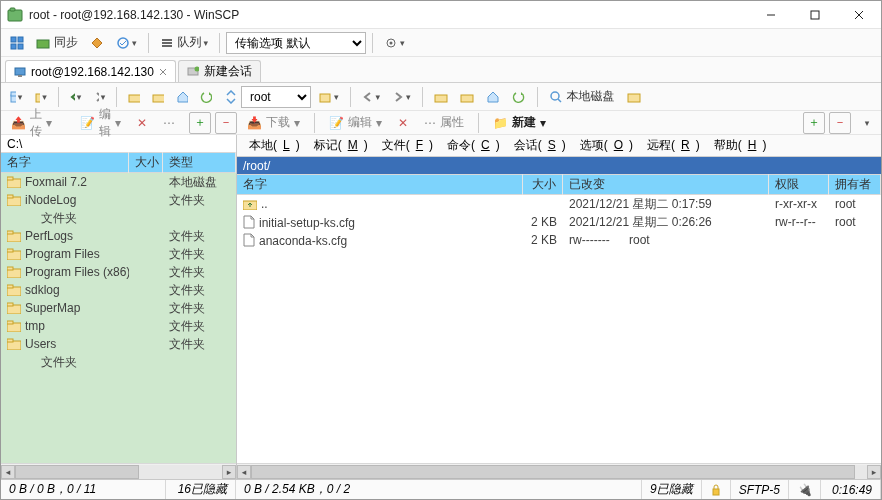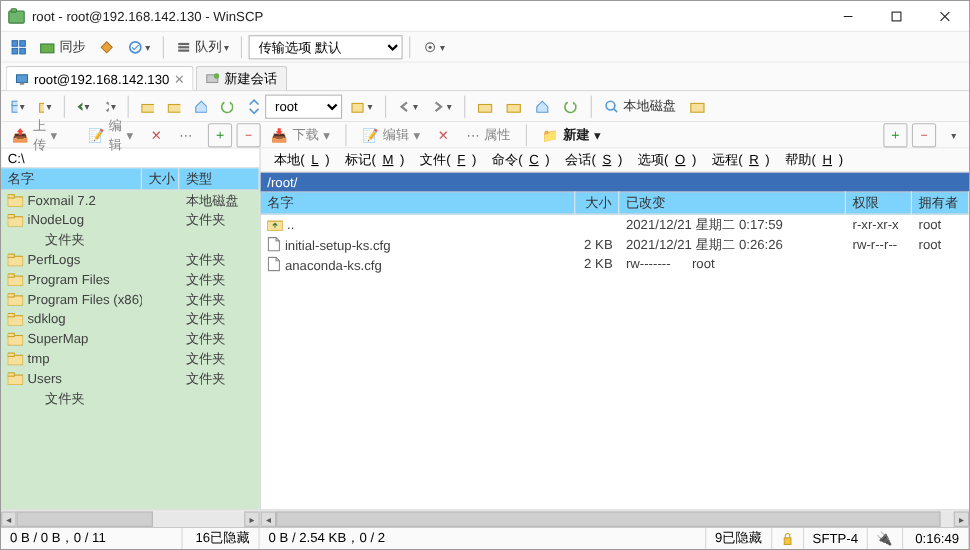--- a/index.html
+++ b/index.html
@@ -43,21 +43,21 @@
 .pane.left .filelist { background:#cfe8ce; }
 .row { display:flex; align-items:center; height:18px; font-size:12px; color:#404040; }
 .row .cell { padding:1px 6px; overflow:hidden; white-space:nowrap; }
 .folder-ico { width:14px; height:12px; display:inline-block; vertical-align:-2px; margin-right:4px; }
 .file-ico { width:12px; height:14px; display:inline-block; vertical-align:-2px; margin-right:4px; }
 .hscroll { height:16px; background:#f0f0f0; border-top:1px solid #d8d8d8; display:flex; align-items:center; }
 .hscroll .track { flex:1; height:14px; background:#e8e8e8; margin:0 14px; position:relative; }
 .hscroll .thumb { position:absolute; left:0; top:0; height:100%; width:60%; background:#cfcfcf; border:1px solid #b8b8b8; }
 .hscroll .arr { width:14px; height:14px; background:#ddd; border:1px solid #bbb; display:flex; align-items:center; justify-content:center; font-size:9px; color:#555; position:absolute; }
 .statusbar { height:20px; display:flex; align-items:center; border-top:1px solid #c8c8c8; background:#fafafa; font-size:12px; }
-.statusbar .cell { padding:2px 8px; border-right:1px solid #d8d8d8; height:100%; display:flex; align-items:center; }
+.statusbar .cell { padding:2px 8px; border-right:1px solid #d8d8d8; height:100%; display:flex; align-items:center;font-style:italic; }
 .statusbar .fill { flex:1; }
 svg { display:block; }
 </style>
 </head>
 <body>
 
 <div class="titlebar">
   <span class="ico">
     <svg viewBox="0 0 16 16">
         <rect x="1" y="3" width="14" height="11" rx="1" fill="#6db56a" stroke="#3d7c3a"></rect>
@@ -453,16 +453,16 @@
   <div class="cell" style="width:165px">0 B / 0 B，0 / 11</div>
   <div class="cell" style="width:70px;justify-content:flex-end">16已隐藏</div>
   <div class="cell fill">0 B / 2.54 KB，0 / 2</div>
   <div class="cell" style="justify-content:flex-end">9已隐藏</div>
   <div class="cell">
       <svg width="12" height="12">
         <rect x="3" y="5" width="6" height="6" fill="#f5c542" stroke="#c9a227"></rect>
         <path d="M4 5 V3 A2 2 0 0 1 8 3 V5" fill="none" stroke="#c9a227"></path>
       </svg>
     </div>
-  <div class="cell">SFTP-4</div>
+  <div class="cell">SFTP-5</div>
   <div class="cell">🔌</div>
   <div class="cell" style="width:60px;justify-content:flex-end">0:16:49</div>
 </div>
 
 </body></html>

